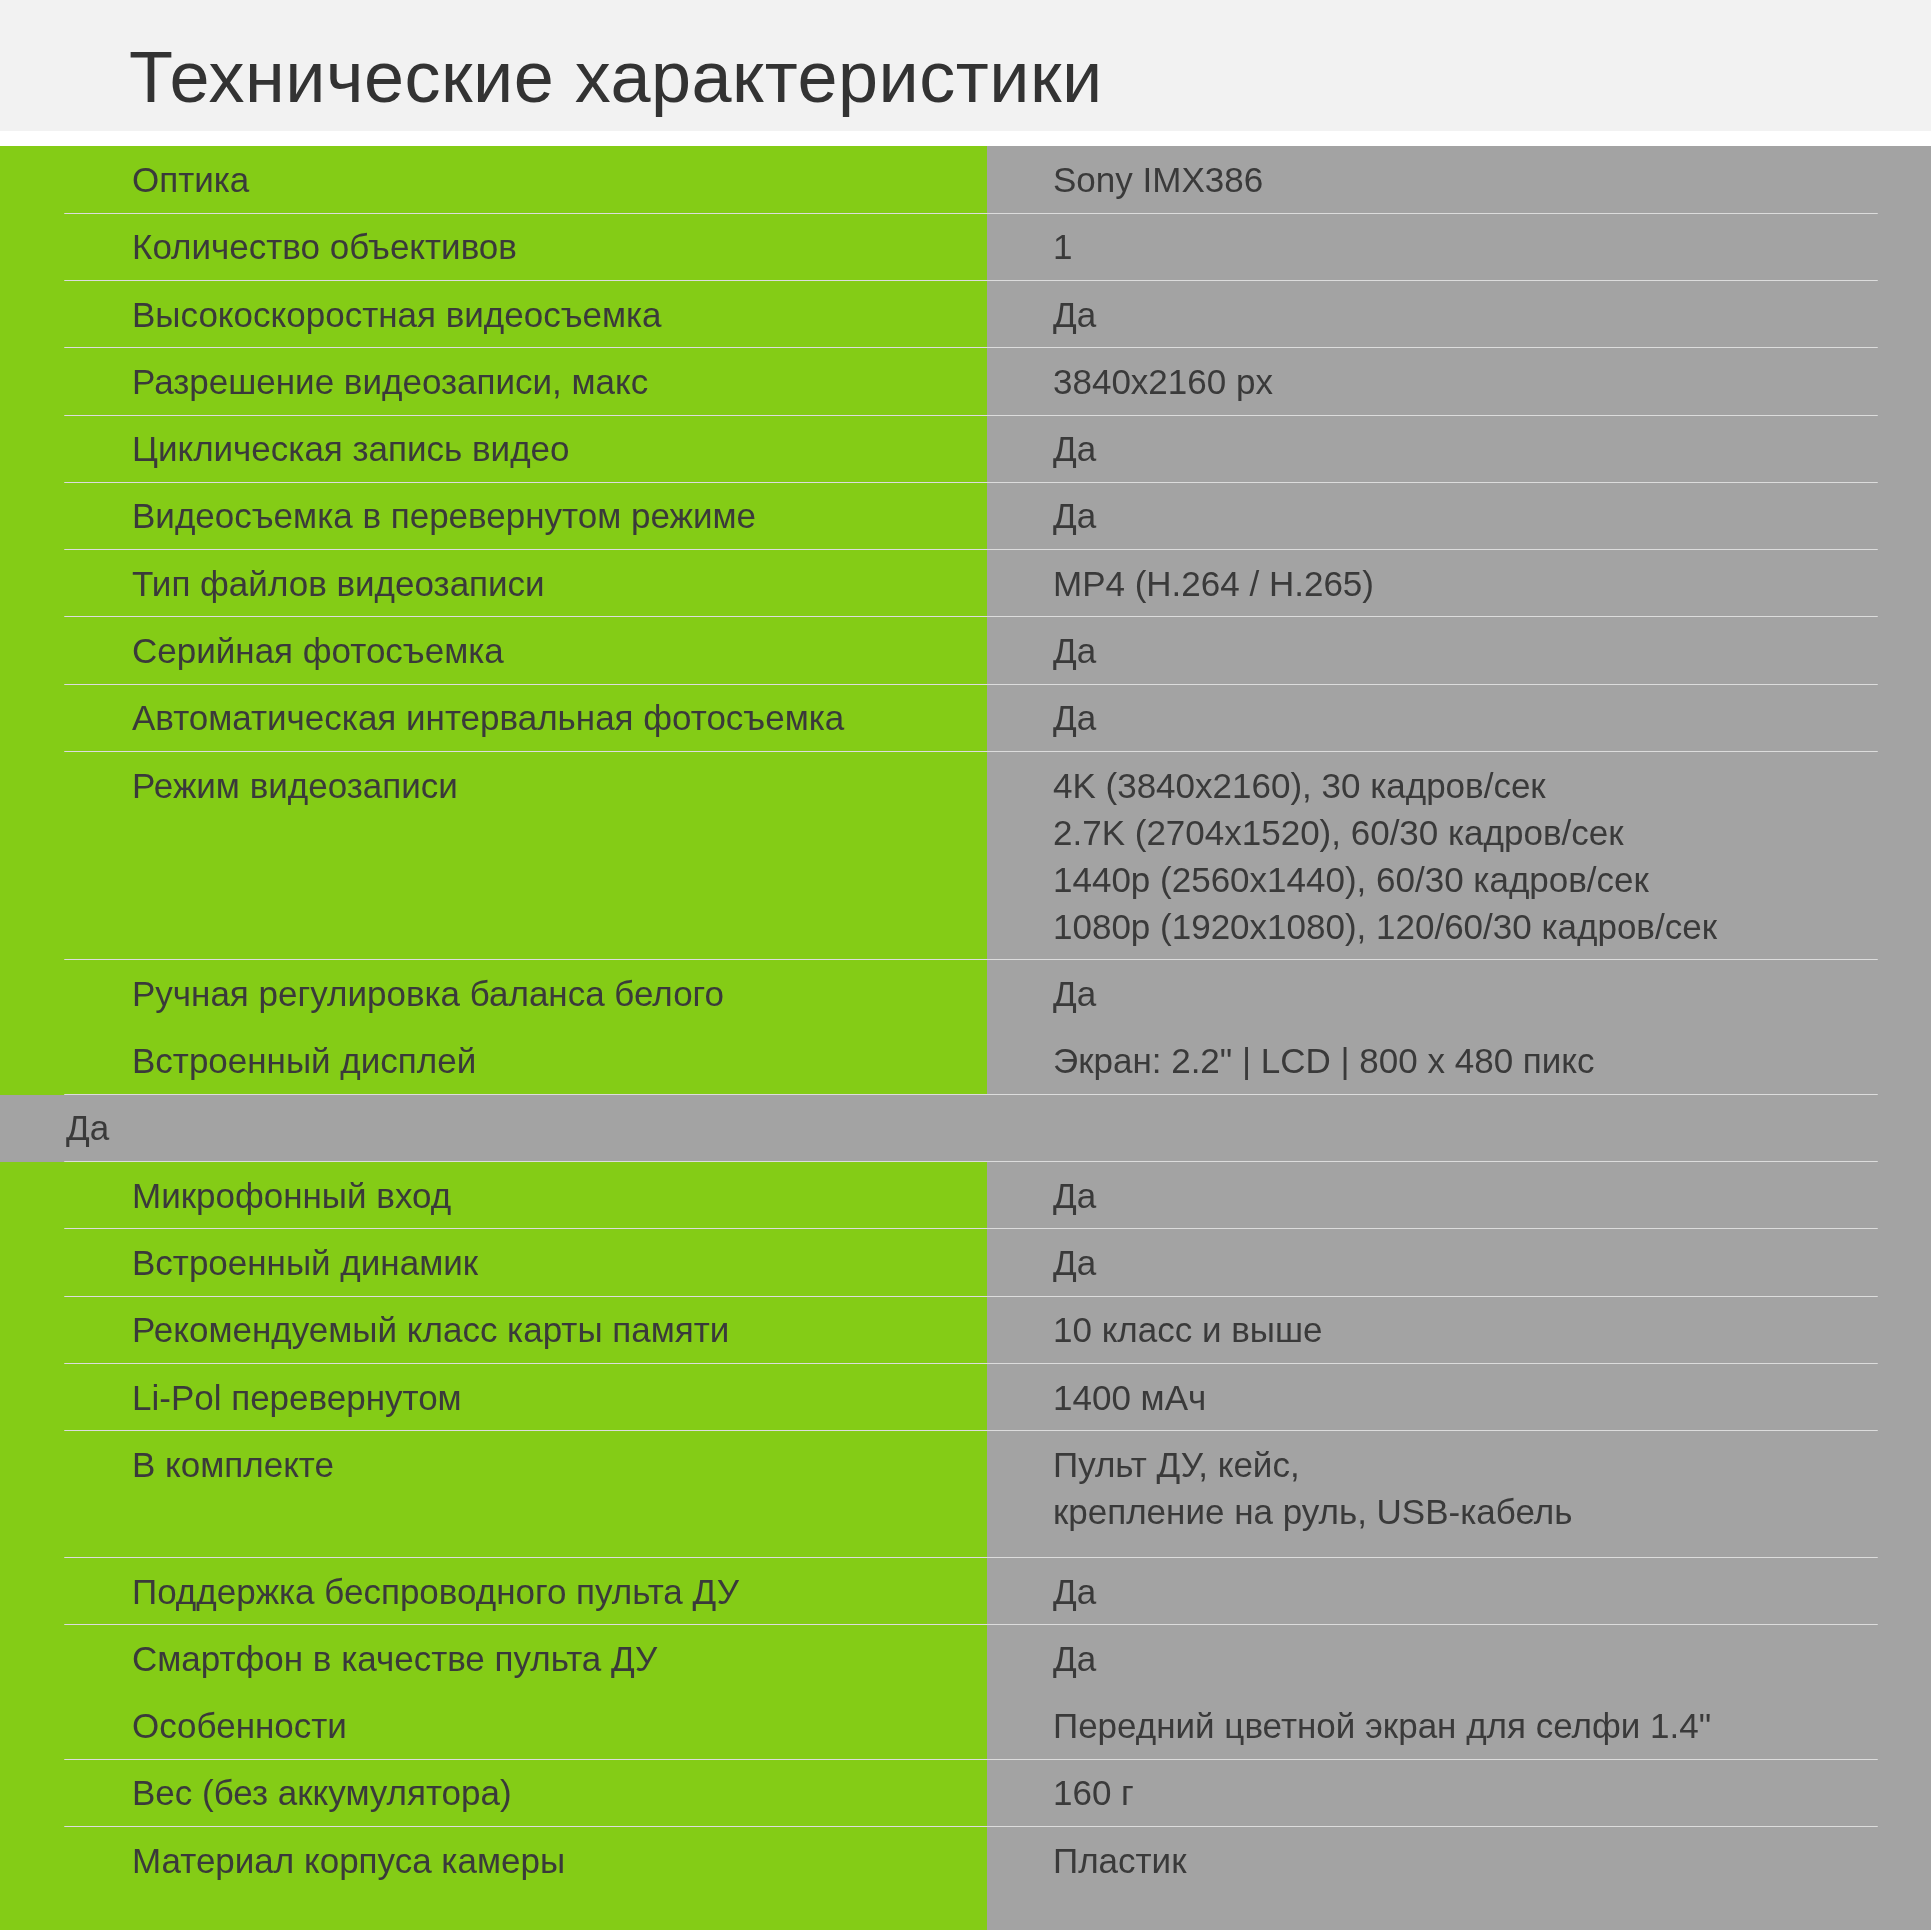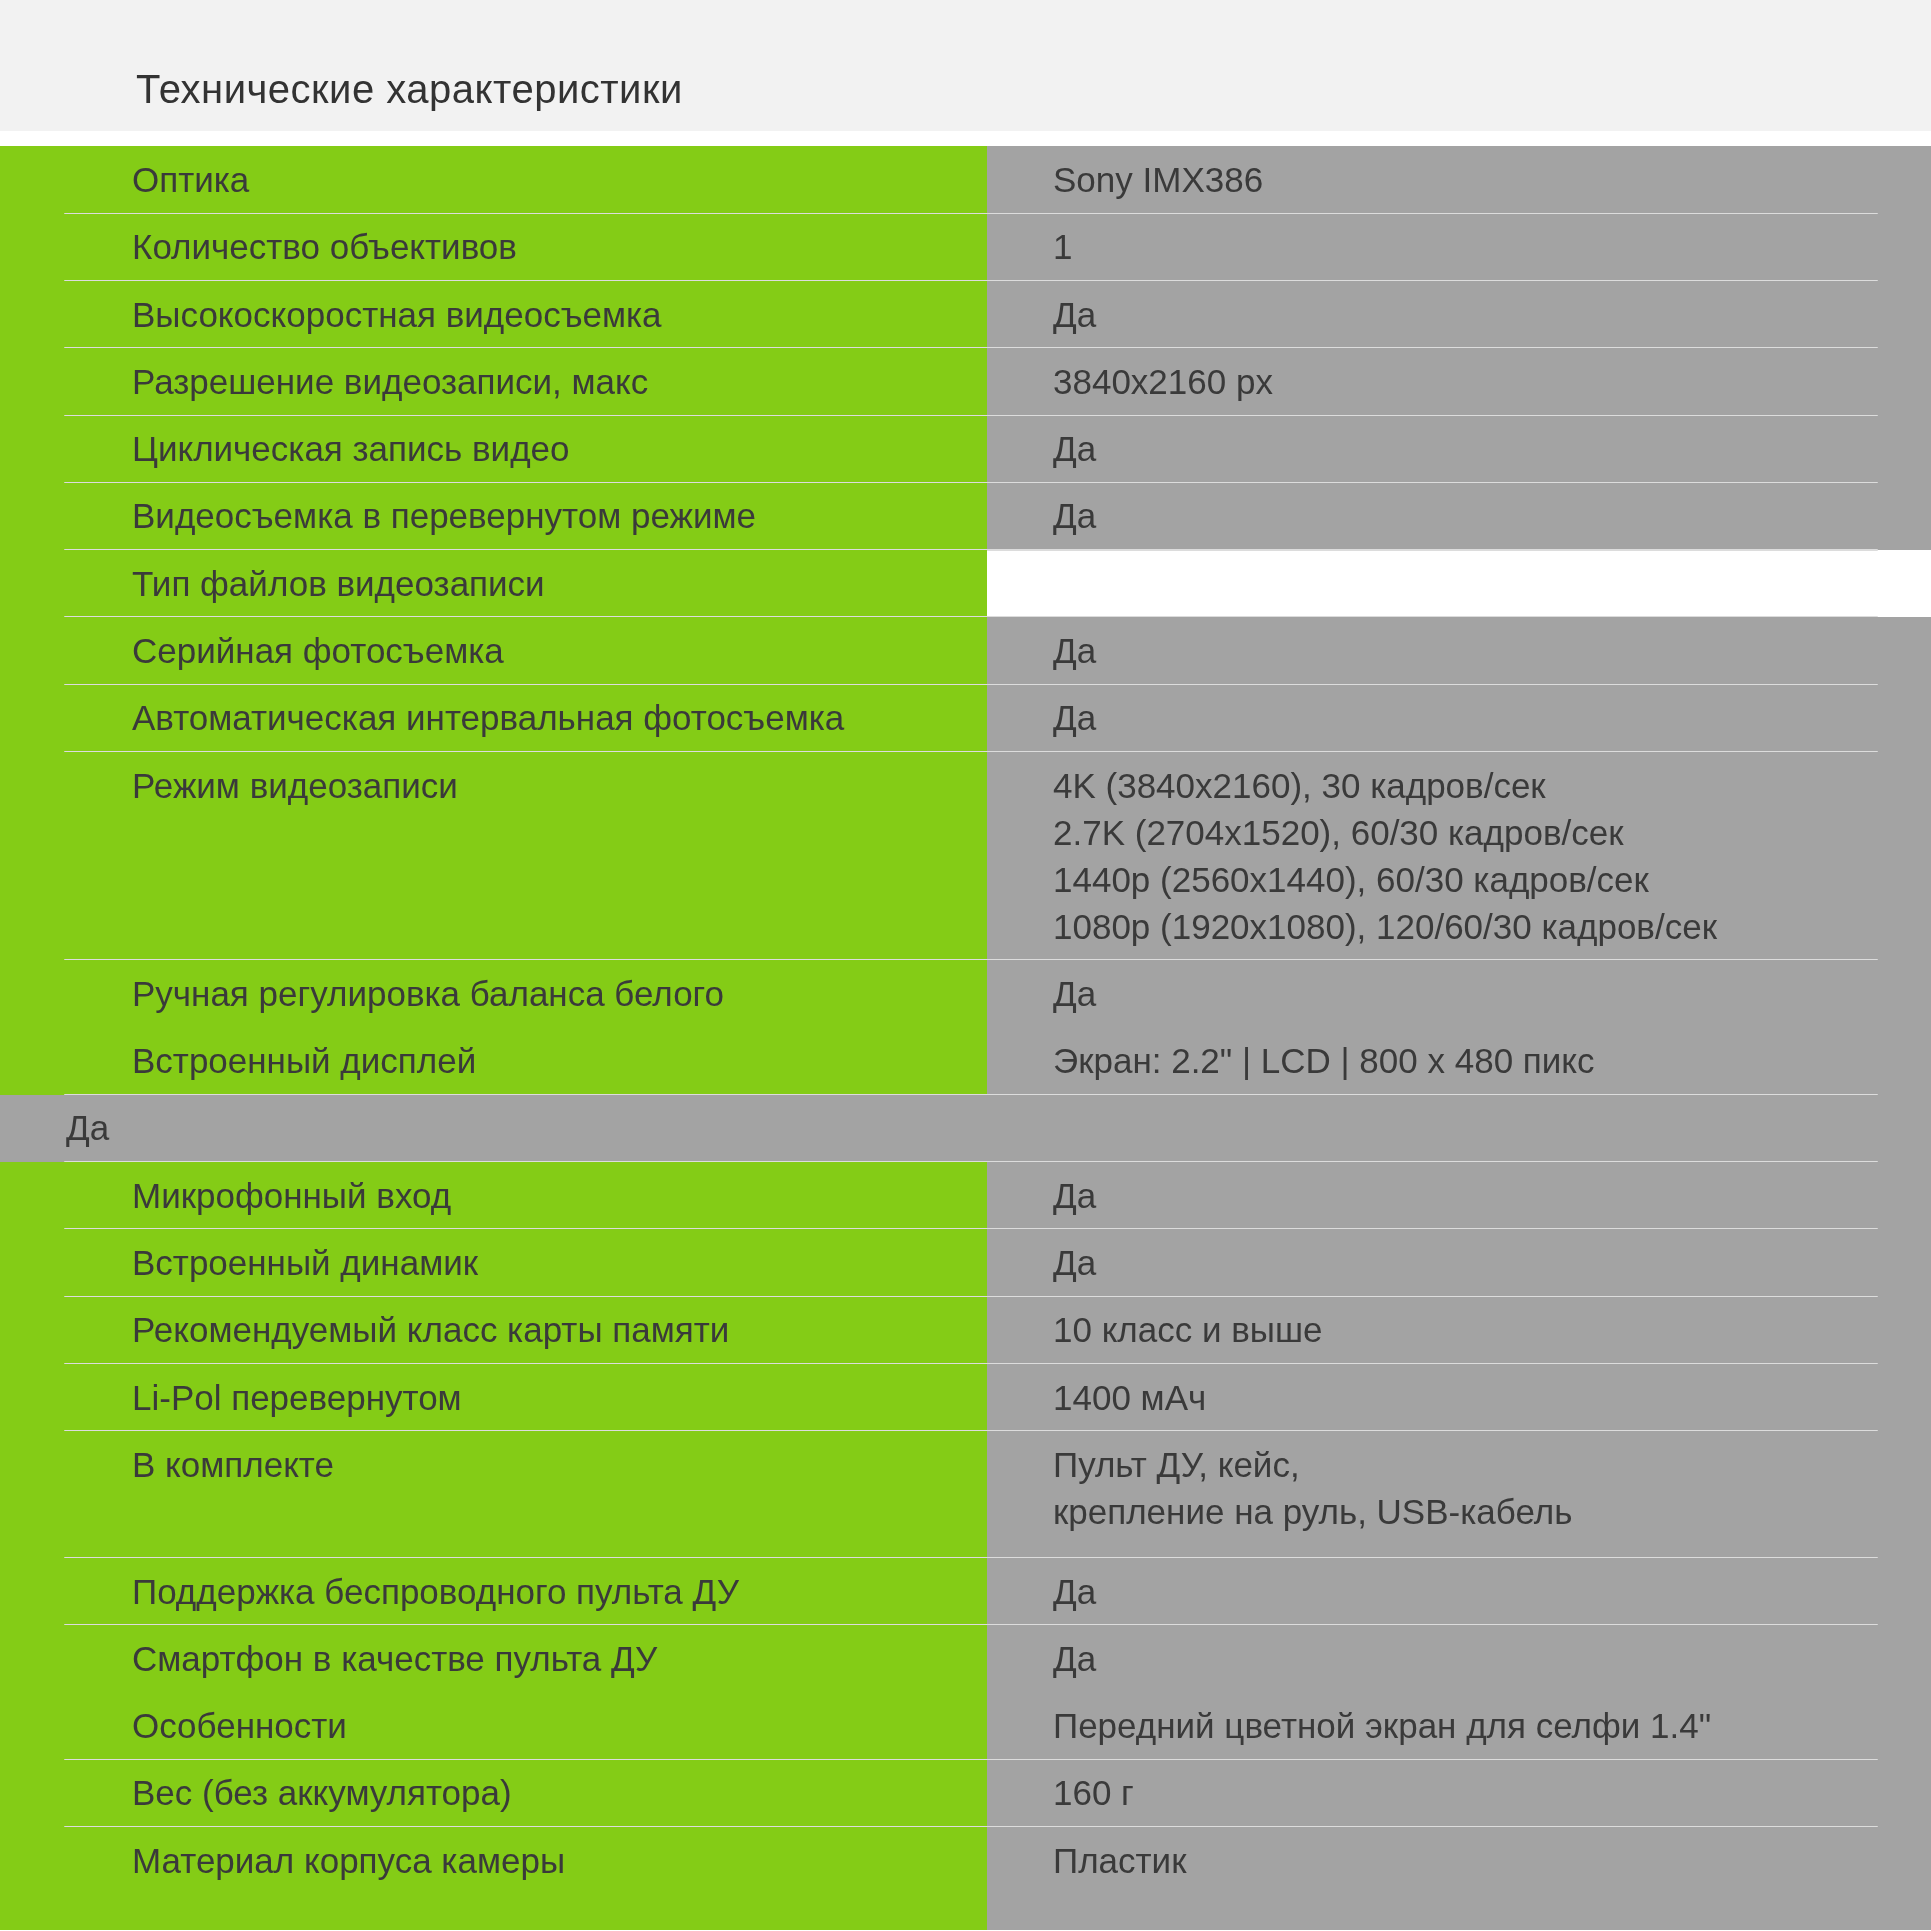--- a/index.html
+++ b/index.html
@@ -17,22 +17,22 @@
   }
   .section-header {
     height: 131px;
     background: #f2f2f2;
     position: relative;
   }
   .section-title {
     position: absolute;
     left: 129px;
     bottom: 13.5px;
-    margin: 7px;
-    font-size: 40px;
+    margin: 0;
+    font-size: 72px;
     font-weight: 400;
     line-height: 1.1;
     color: #333333;
     letter-spacing: 0.5px;
   }
   .spec-table {
     margin-top: 15.4px;
     min-height: 1784px;
     display: flex;
     flex-direction: column;
@@ -112,20 +112,21 @@
       <div class="spec-value">Да</div>
     </div>
 
     <div class="spec-row">
       <div class="spec-label">Видеосъемка в перевернутом режиме</div>
       <div class="spec-value">Да</div>
     </div>
 
     <div class="spec-row">
       <div class="spec-label">Тип файлов видеозаписи</div>
+      <div class="spec-value">MP4 (H.264 / H.265)</div>
     </div>
 
     <div class="spec-row">
       <div class="spec-label">Серийная фотосъемка</div>
       <div class="spec-value">Да</div>
     </div>
 
     <div class="spec-row">
       <div class="spec-label">Автоматическая интервальная фотосъемка</div>
       <div class="spec-value">Да</div>

